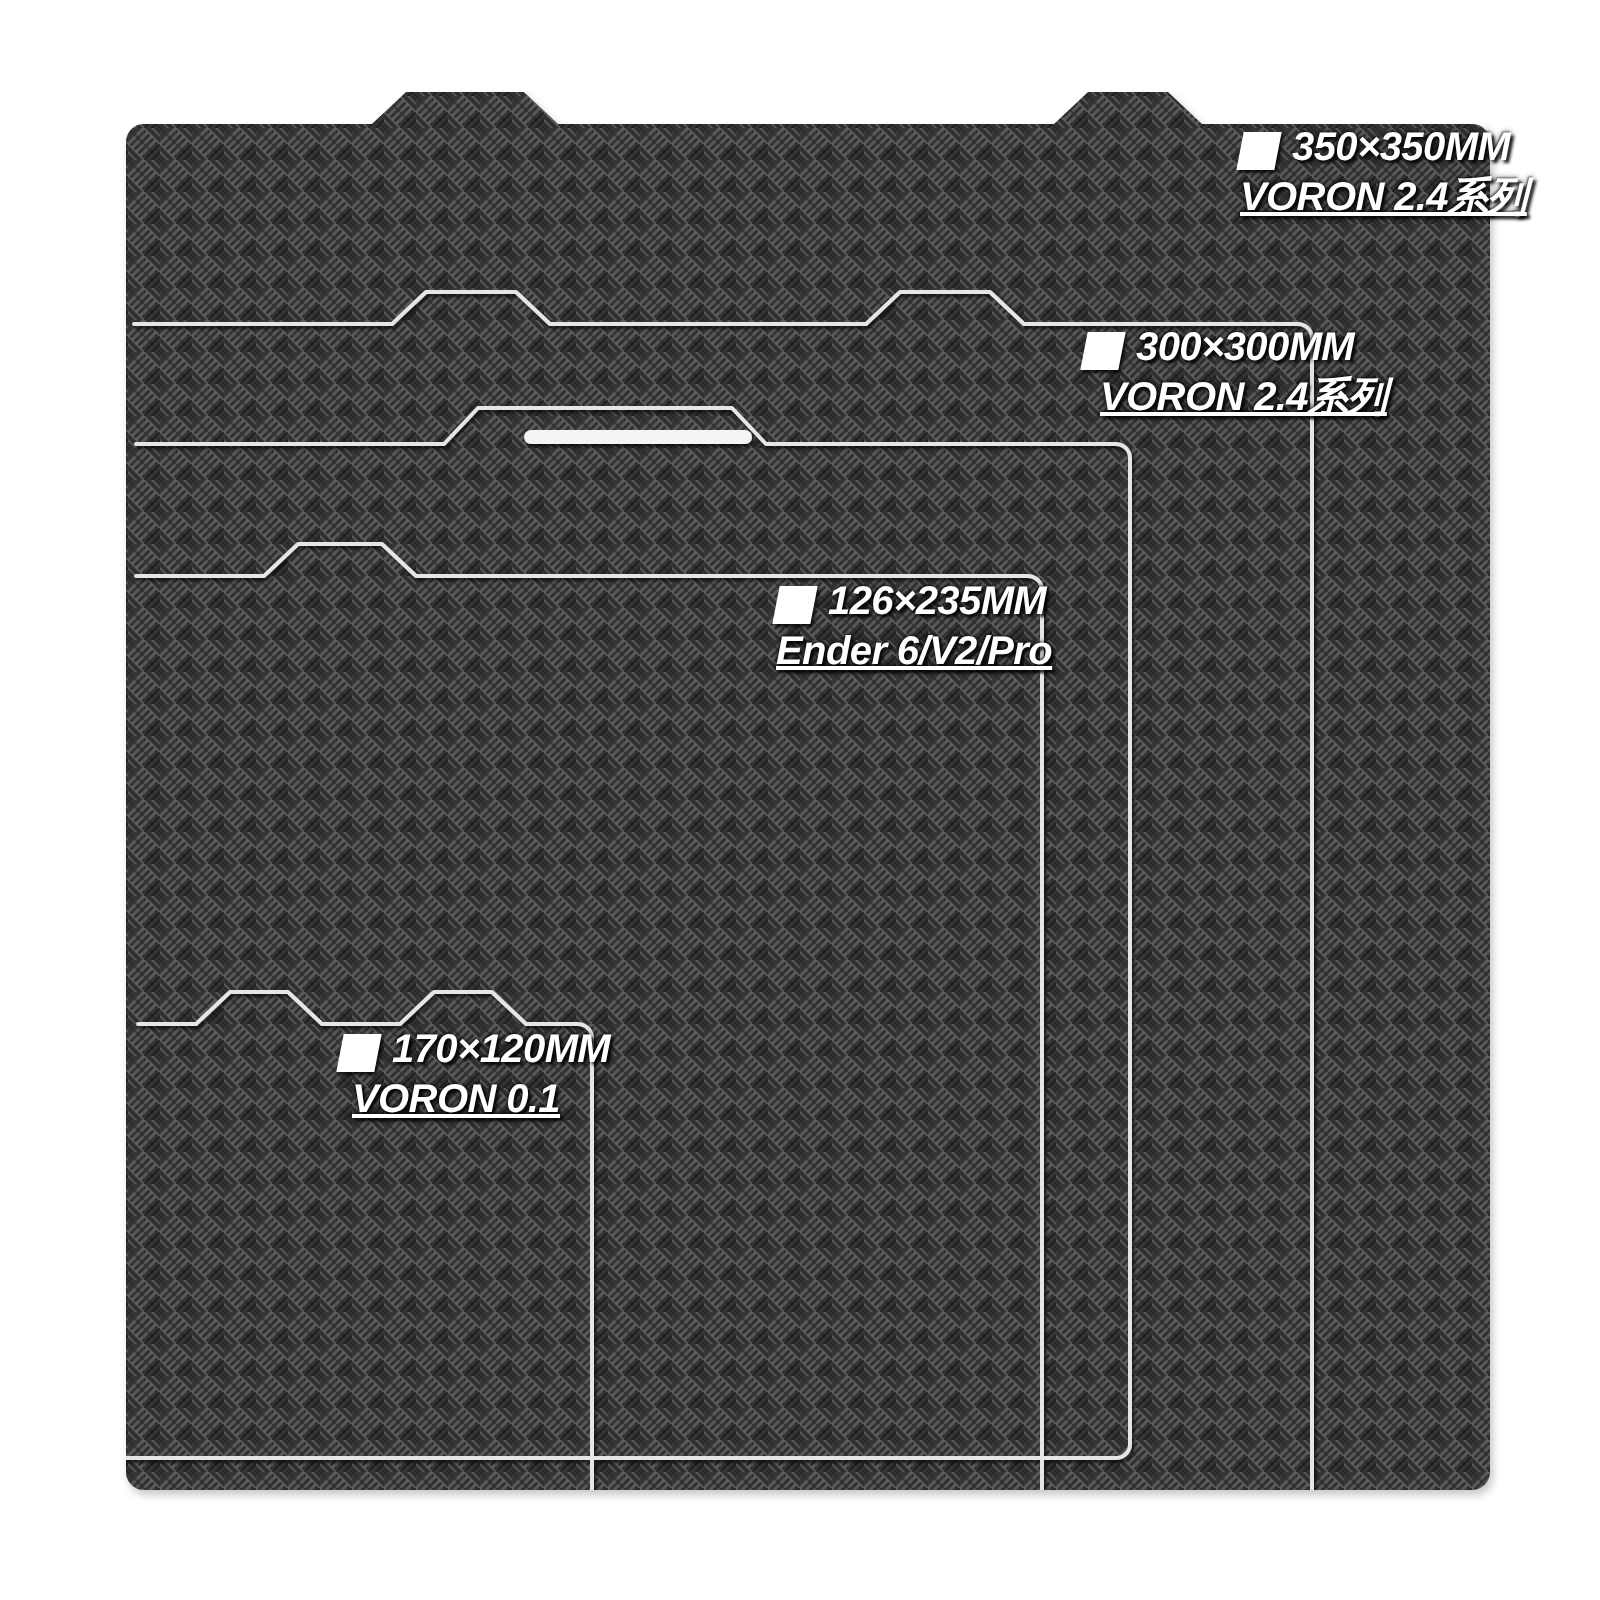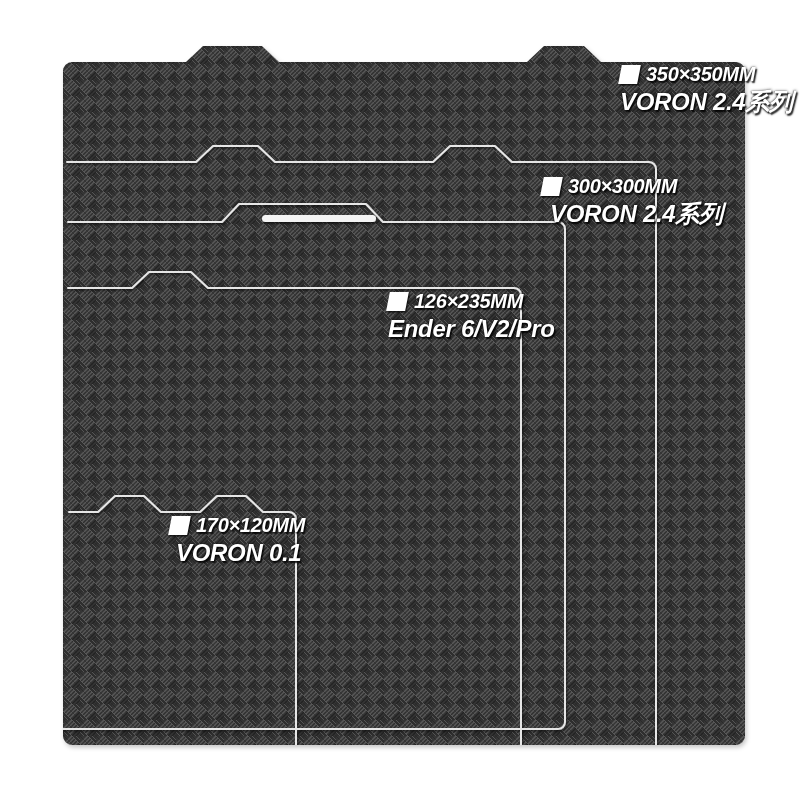--- a/index.html
+++ b/index.html
@@ -42,44 +42,45 @@
     font-style: italic;
     font-weight: bold;
     white-space: nowrap;
     text-shadow:
       1.5px 1.5px 1.5px rgba(0,0,0,0.85),
       -0.5px -0.5px 1px rgba(0,0,0,0.55),
       0 0 3px rgba(0,0,0,0.6);
   }
   .size-label .row1 {
     display: flex;
-    align-items: center;
+    align-items: flex-end;
     gap: 7px;
     font-size: 20px;
     letter-spacing: -0.3px;
     line-height: 1.05;
   }
   .size-label .row2 {
-    font-size: 24px;
+    font-size: 20px;
     letter-spacing: -0.3px;
     line-height: 1.05;
     margin-top: 4px;
+    text-decoration: underline;
   }
   .swatch {
     width: 19px;
     height: 19px;
     background: #ffffff;
     display: inline-block;
     transform: skewX(-11deg);
     box-shadow: 1.5px 1.5px 1.5px rgba(0,0,0,0.75);
     flex: 0 0 auto;
   }
   .label-350 { left: 620px; top: 64px; }
   .label-350 .row2 { text-align: left; padding-left: 0px; }
-  .label-300 { left: 522px; top: 176px; padding-left: 20px; }
+  .label-300 { left: 522px; top: 164px; padding-left: 20px; }
   .label-300 .row2 { padding-left: 8px; }
   .label-257 { left: 437px; top: 226px; }
   .label-257 .row2 { padding-left: 6px; }
   .label-235 { left: 388px; top: 291px; }
   .label-235 .row2 { padding-left: 0px; }
   .label-120 { left: 170px; top: 515px; }
   .label-120 .row2 { padding-left: 6px; }
 </style>
 </head>
 <body>

